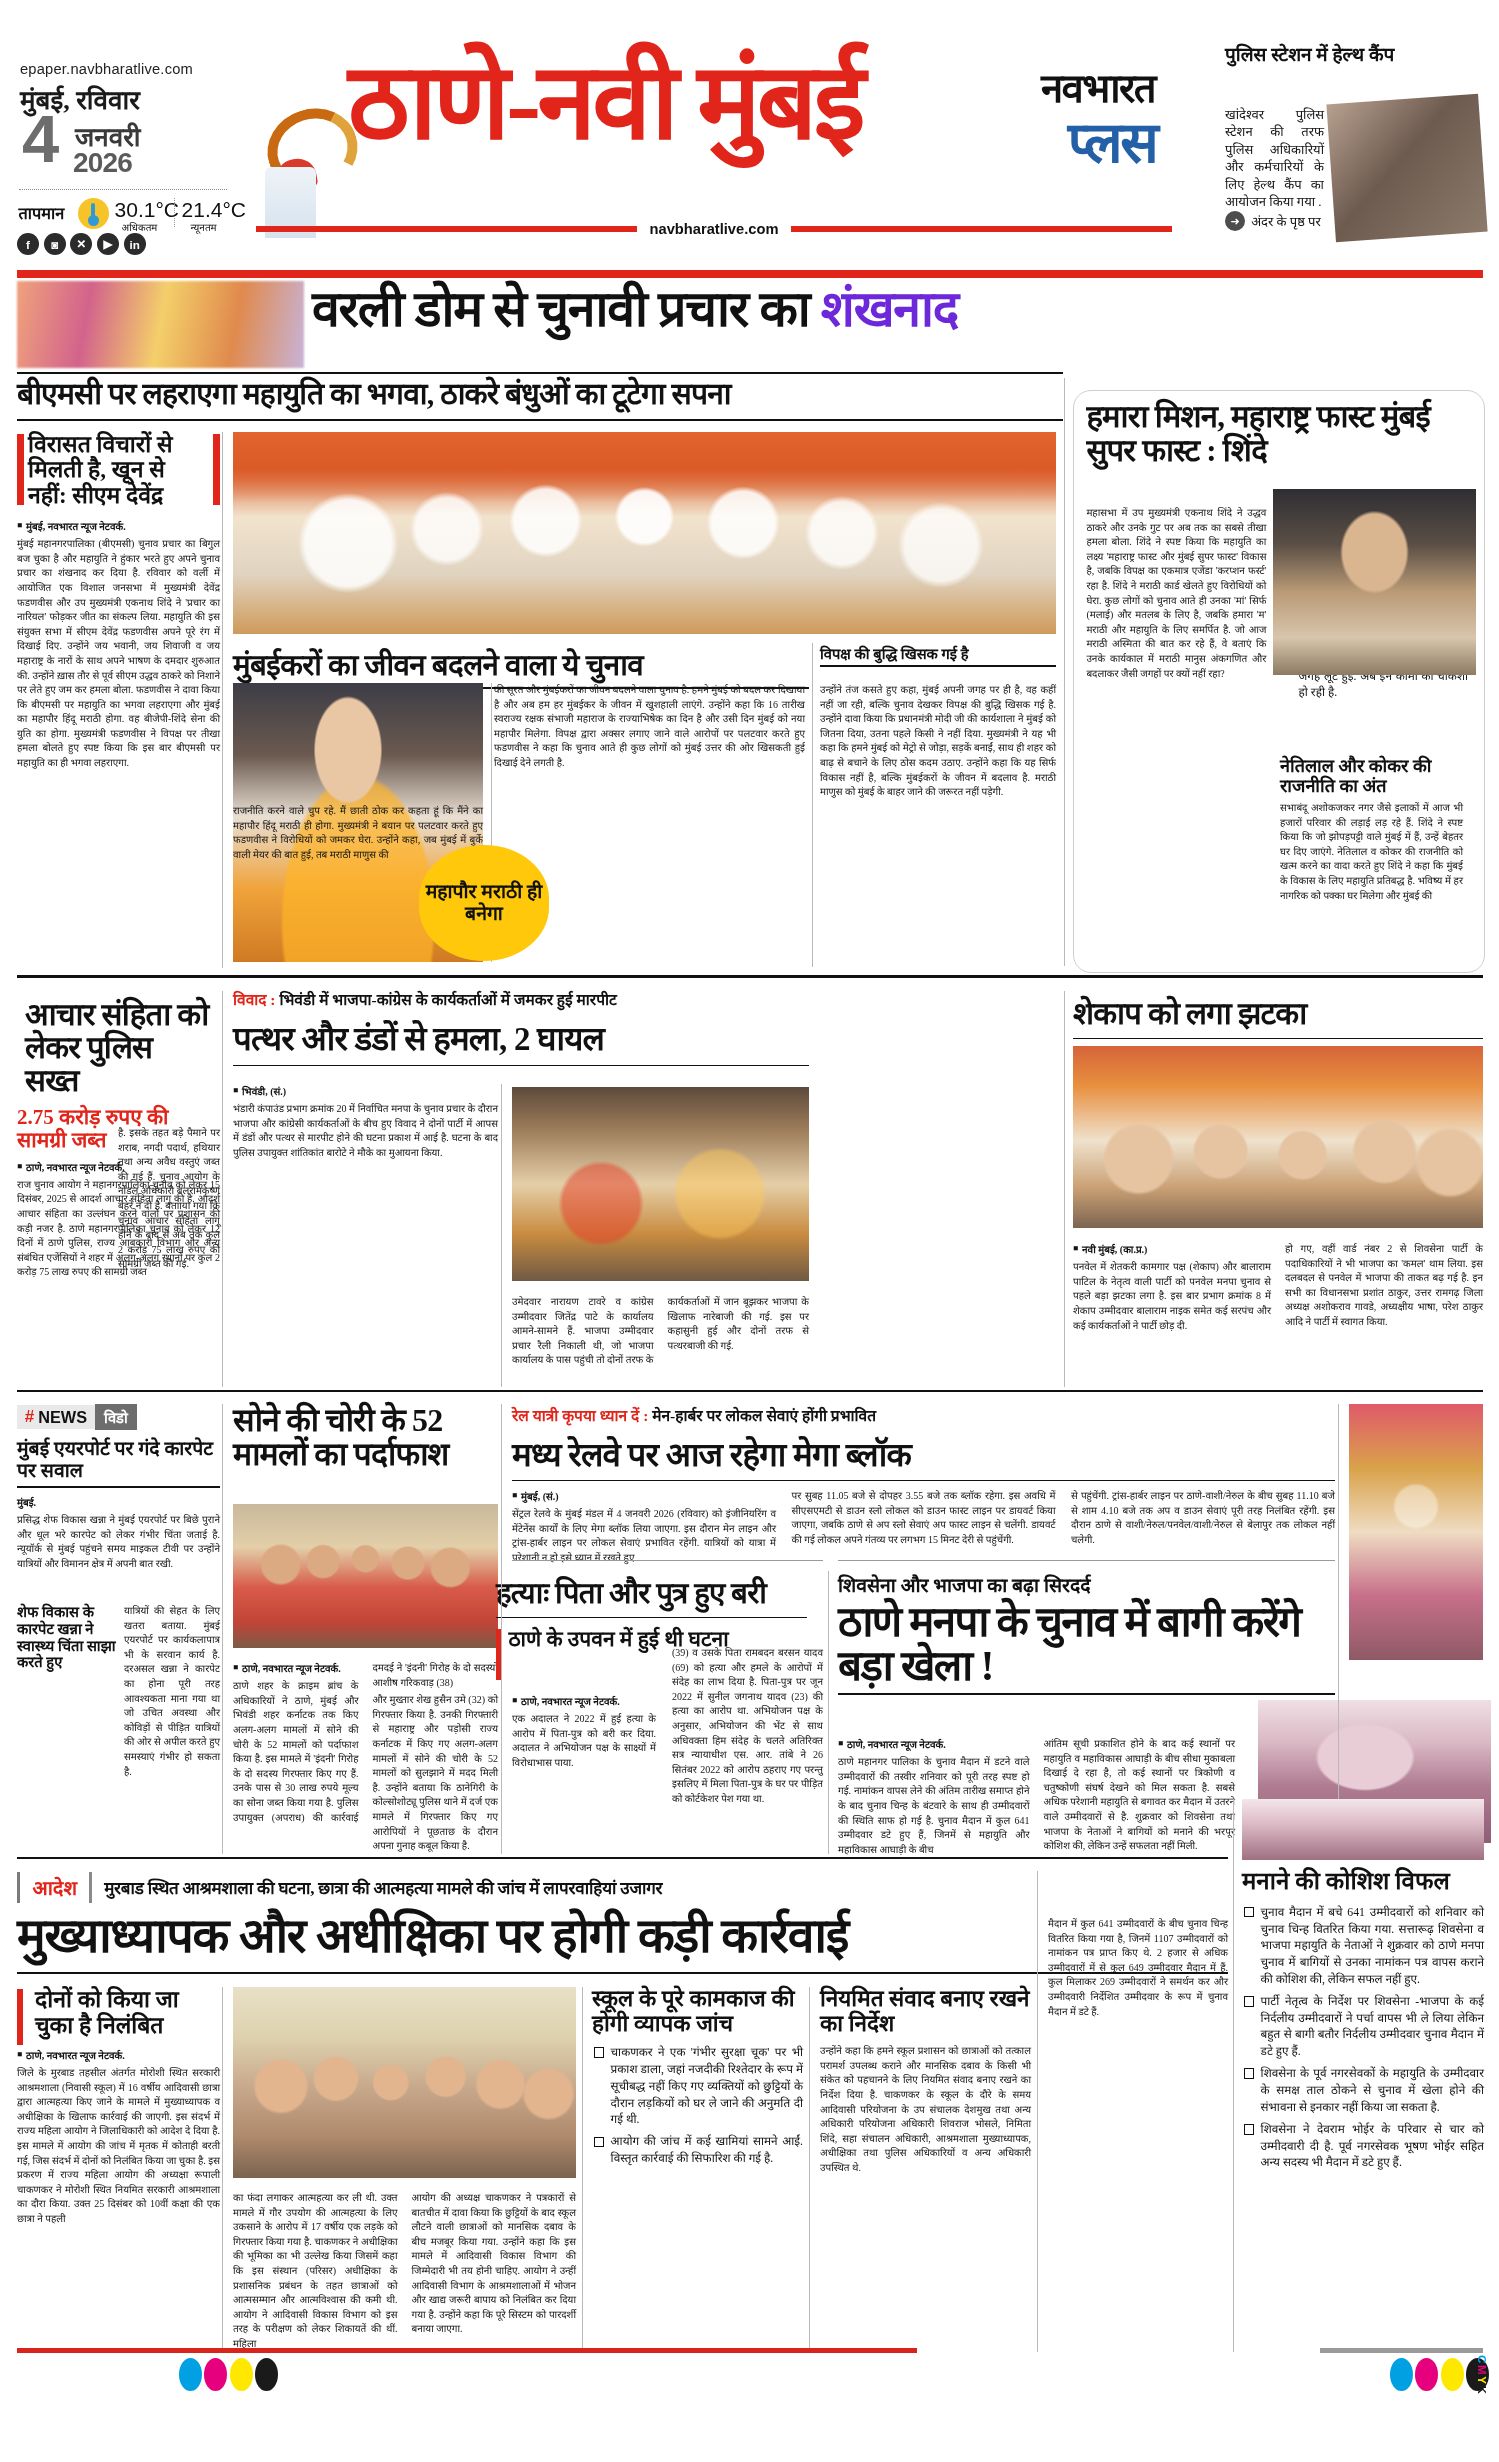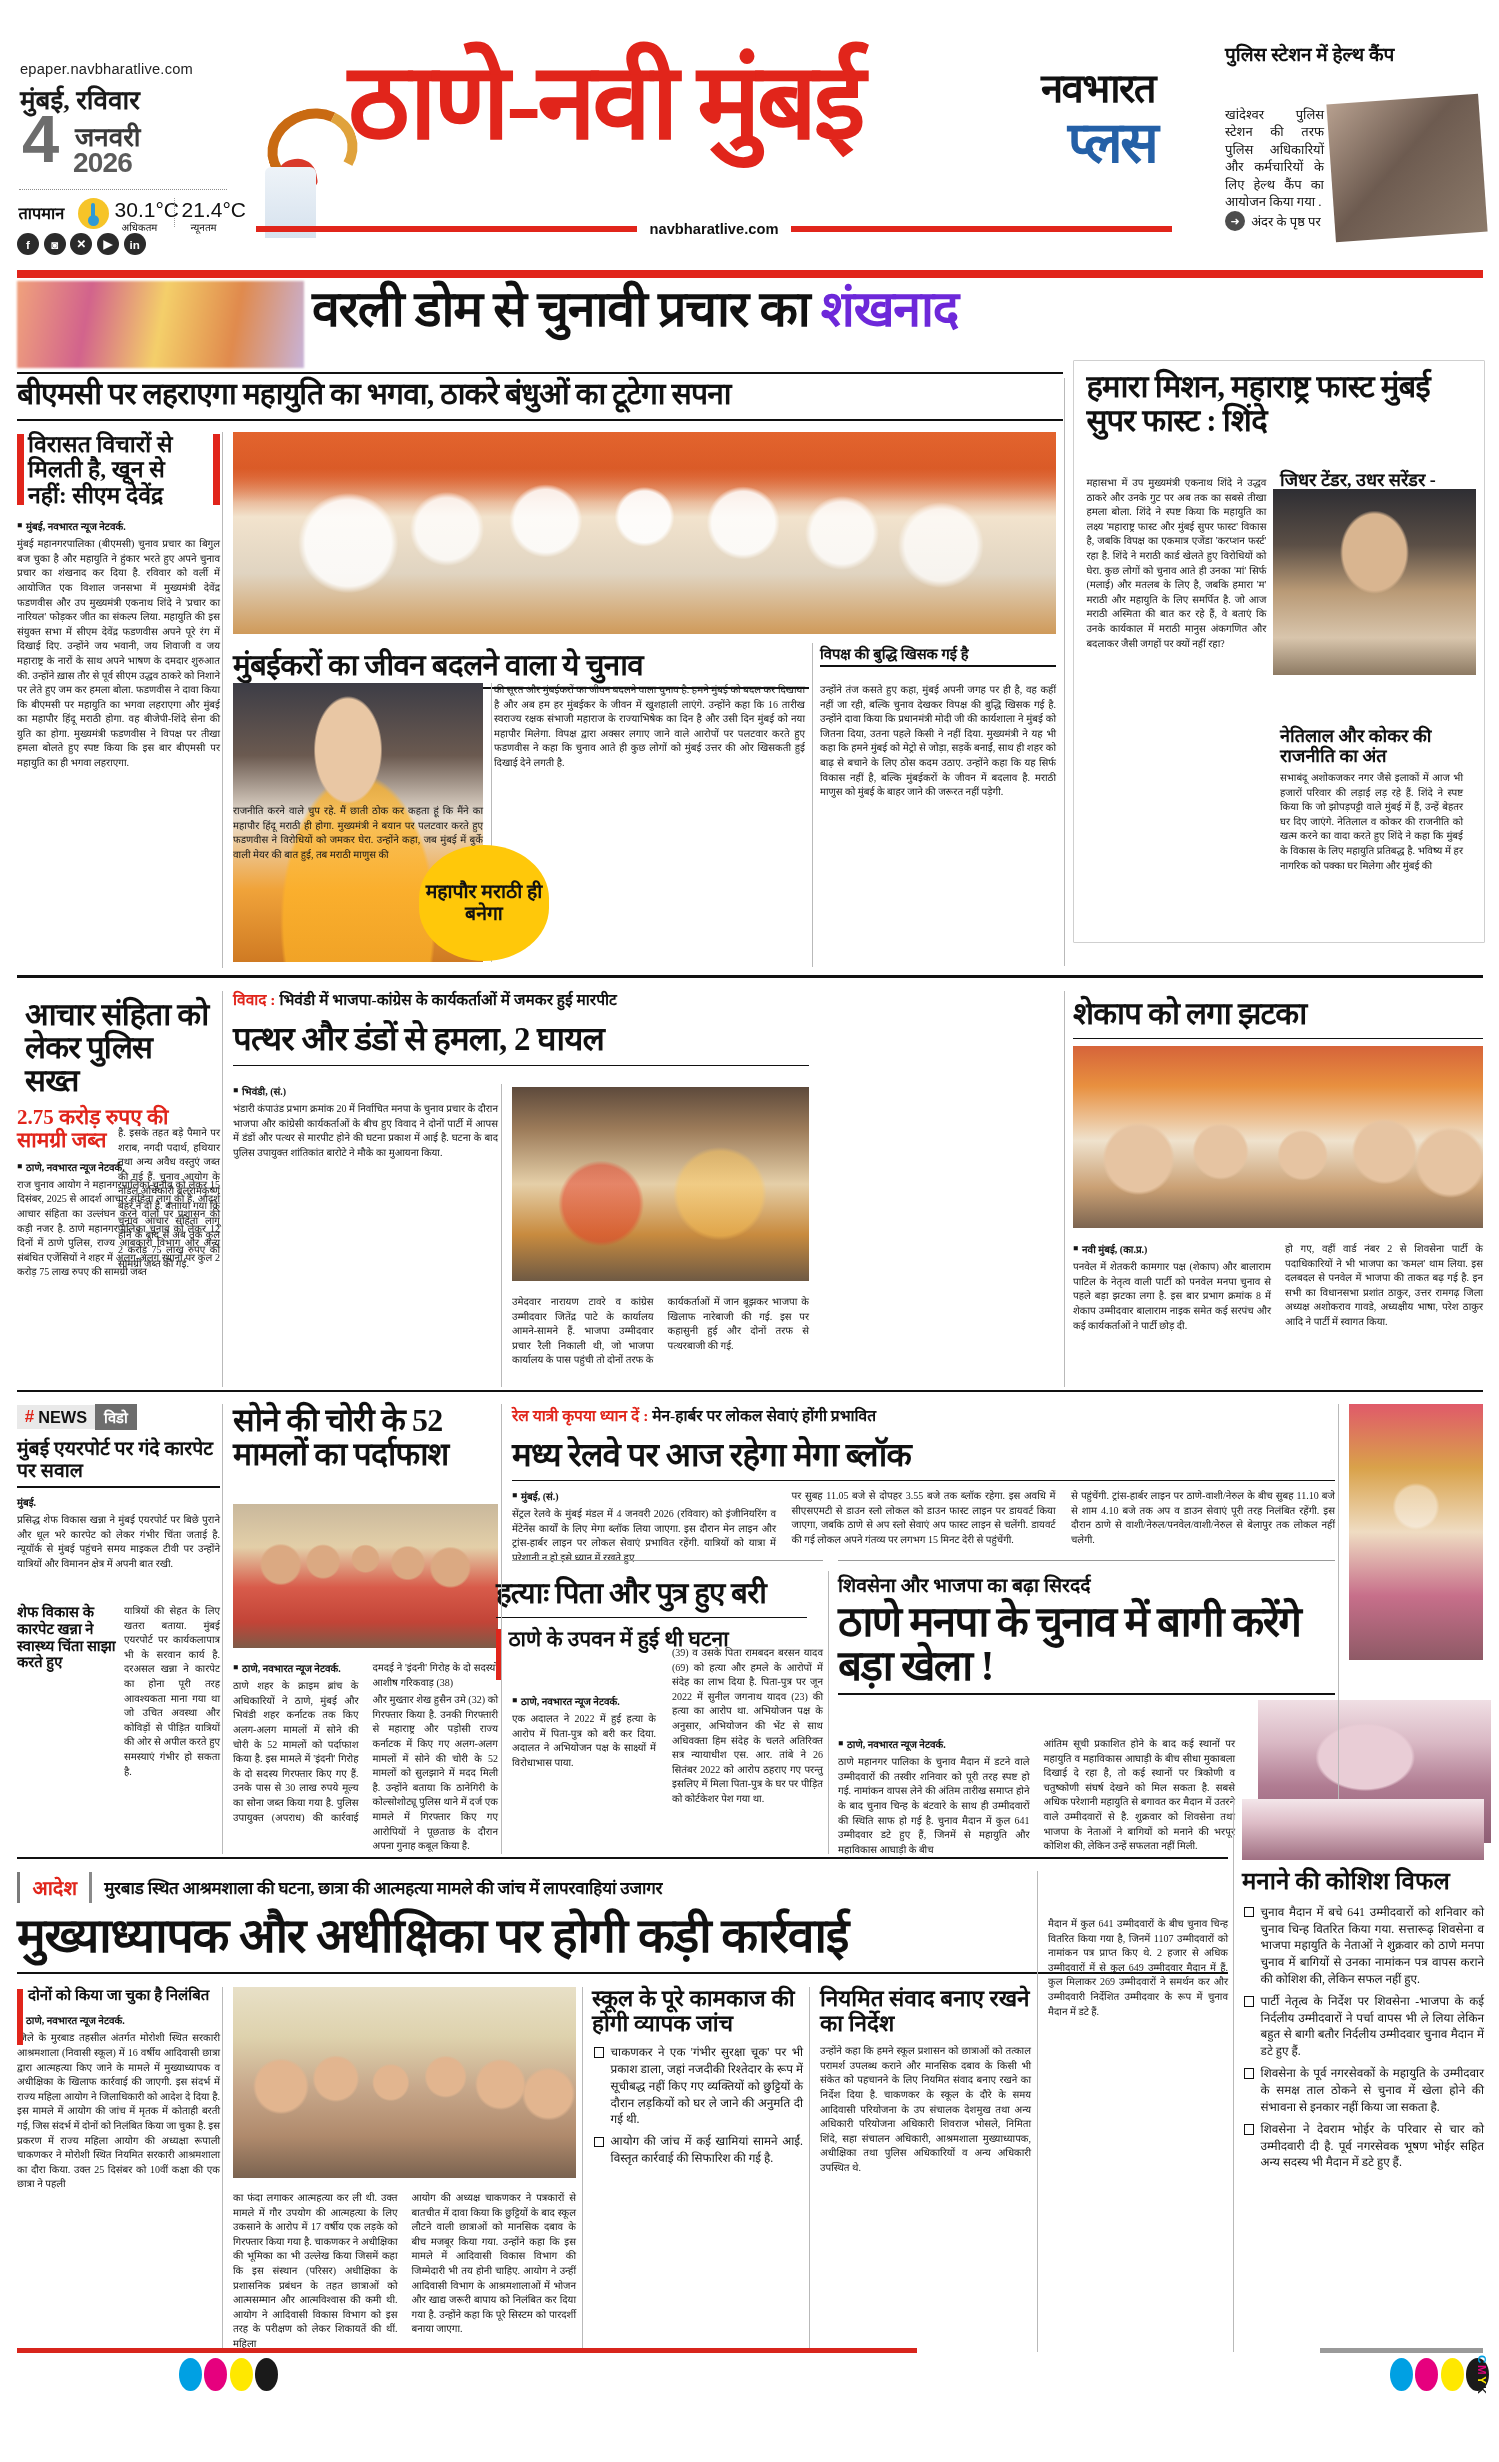--- a/index.html
+++ b/index.html
@@ -80,21 +80,21 @@
   #centerphoto{left:233px;top:683px;width:250px;height:279px;}
   .yellowcircle{position:absolute;left:419px;top:845px;width:130px;height:116px;border-radius:50%/46%;background:#ffc80a;display:flex;align-items:center;justify-content:center;text-align:center;font-size:19.4px;font-weight:bold;line-height:1.12;color:#111;z-index:4;}
   #centercol2{position:absolute;left:494px;top:683px;width:311px;}
   #viphead{position:absolute;left:820px;top:643px;width:236px;}
   #viphead h4{margin:0;font-size:14.7px;font-weight:bold;}
   #viphead .vline{height:1.6px;background:#111;margin-top:2.3px;}
   #vipbody{position:absolute;left:820px;top:683px;width:236px;}
   .tintbox{position:absolute;background:#fdf8e6;}
 
   
-  #rightlead{position:absolute;left:1073px;top:360px;width:410px;height:581px;border:1.6px solid #cfcfcf;border-radius:1px;}
+  #rightlead{position:absolute;left:1073px;top:390px;width:410px;height:581px;border:1.6px solid #cfcfcf;border-radius:18px;}
   #rightlead h2{position:absolute;left:12.4px;top:9.3px;width:382px;margin:0;font-size:31px;font-weight:bold;line-height:1.08;letter-spacing:-0.8px;}
   #rl-left{position:absolute;left:12.4px;top:115px;width:180px;}
   #rl-right{position:absolute;left:206px;top:109px;width:188px;}
   #rl-right h4{margin:0 0 4.7px 0;font-size:18px;font-weight:bold;line-height:1.12;}
   .bul{position:relative;padding-left:18.6px;margin-bottom:5.4px;font-size:11.8px;line-height:1.42;text-align:justify;}
   .bul::before{content:"";position:absolute;left:1.6px;top:3.1px;width:8.5px;height:8.5px;border:1.6px solid #111;}
   #rl-sub2{position:absolute;left:206px;top:365px;width:188px;}
   #rl-sub2 h4{margin:0 0 4.7px 0;font-size:18px;font-weight:bold;line-height:1.12;}
   #shinde-img{left:1273px;top:489px;width:203px;height:186px;}
 
@@ -162,21 +162,21 @@
   
   #orderband{position:absolute;left:17px;top:1869px;width:1211px;height:37px;display:flex;align-items:center;gap:0;}
   #orderband .ob-l{border-left:3.9px solid #7a7a7a;height:31px;}
   #orderband .ob-tag{color:#e1251b;font-size:20px;font-weight:bold;padding:0 12.4px;}
   #orderband .ob-sep{width:2.3px;height:31px;background:#8a8a8a;}
   #orderband .ob-txt{font-size:17px;font-weight:bold;padding-left:12.4px;letter-spacing:-0.2px;}
   #bigbottom{position:absolute;left:17px;top:1911px;width:1211px;font-size:48px;font-weight:bold;letter-spacing:-1.2px;line-height:1.04;}
   .ruleC{position:absolute;left:17px;top:1972px;width:1211px;height:2.3px;background:#111;}
 
   #b1{position:absolute;left:17px;top:1987px;width:203px;}
-  #b1 .kicker2{position:relative;padding-left:11px;font-size:15px;font-weight:bold;line-height:1.12;}
+  #b1 .kicker2{position:relative;padding-left:18px;font-size:23px;font-weight:bold;line-height:1.12;}
   #b1 .kicker2::before{content:"";position:absolute;left:0;top:1.6px;width:6.2px;height:56px;background:#e1251b;}
   #b1 .body-txt{margin-top:9.3px;}
   #bphoto{left:233px;top:1987px;width:343px;height:191px;}
   #b2txt{position:absolute;left:233px;top:2191px;width:343px;column-count:2;column-gap:14px;}
   #b3{position:absolute;left:592px;top:1987px;width:211px;}
   #b3 h3{margin:0;font-size:22.5px;font-weight:bold;line-height:1.1;}
   #b4{position:absolute;left:820px;top:1987px;width:211px;}
   #b4 h3{margin:0;font-size:22.5px;font-weight:bold;line-height:1.1;}
   #b5{position:absolute;left:1048px;top:1917px;width:180px;}
   #b6{position:absolute;left:1242px;top:1863px;width:242px;}

